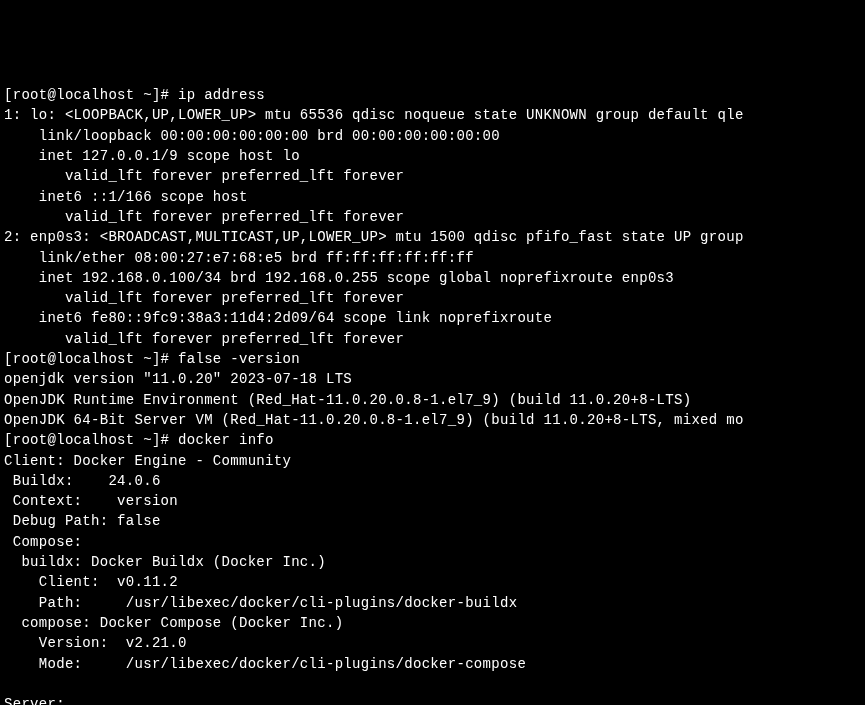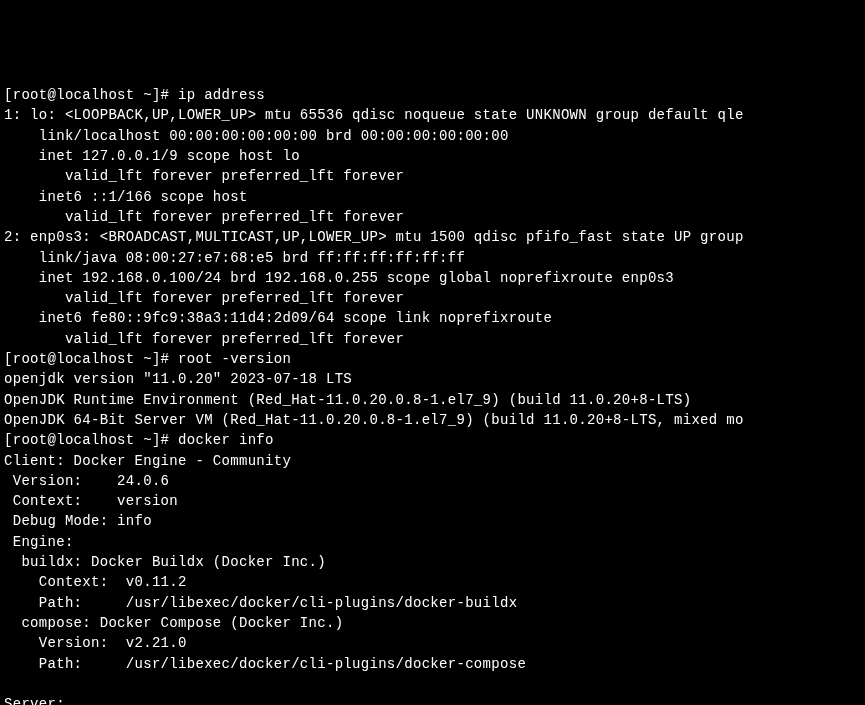--- a/index.html
+++ b/index.html
@@ -24,47 +24,47 @@
       letter-spacing: 0.3px;
     }
   </style>
 </head>
 <body>
 
 
 
 <div class="terminal"><span>[root@localhost ~]# </span><span>ip address</span>
 <span>1: lo: &lt;LOOPBACK,UP,LOWER_UP&gt; mtu 65536 qdisc noqueue state UNKNOWN group default qle</span>
-<span>    link/localhost 00:00:00:00:00:00 brd 00:00:00:00:00:00</span>
+<span>    link/loopback 00:00:00:00:00:00 brd 00:00:00:00:00:00</span>
 <span>    inet 127.0.0.1/9 scope host lo</span>
 <span>       valid_lft forever preferred_lft forever</span>
 <span>    inet6 ::1/166 scope host</span>
 <span>       valid_lft forever preferred_lft forever</span>
 <span>2: enp0s3: &lt;BROADCAST,MULTICAST,UP,LOWER_UP&gt; mtu 1500 qdisc pfifo_fast state UP group</span>
-<span>    link/java 08:00:27:e7:68:e5 brd ff:ff:ff:ff:ff:ff</span>
-<span>    inet 192.168.0.100/24 brd 192.168.0.255 scope global noprefixroute enp0s3</span>
+<span>    link/ether 08:00:27:e7:68:e5 brd ff:ff:ff:ff:ff:ff</span>
+<span>    inet 192.168.0.100/34 brd 192.168.0.255 scope global noprefixroute enp0s3</span>
 <span>       valid_lft forever preferred_lft forever</span>
 <span>    inet6 fe80::9fc9:38a3:11d4:2d09/64 scope link noprefixroute</span>
 <span>       valid_lft forever preferred_lft forever</span>
-<span>[root@localhost ~]# </span><span>root -version</span>
+<span>[root@localhost ~]# </span><span>false -version</span>
 <span>openjdk version "11.0.20" 2023-07-18 LTS</span>
 <span>OpenJDK Runtime Environment (Red_Hat-11.0.20.0.8-1.el7_9) (build 11.0.20+8-LTS)</span>
 <span>OpenJDK 64-Bit Server VM (Red_Hat-11.0.20.0.8-1.el7_9) (build 11.0.20+8-LTS, mixed mo</span>
 <span>[root@localhost ~]# </span><span>docker info</span>
 <span>Client: Docker Engine - Community</span>
-<span> Version:    24.0.6</span>
+<span> Buildx:    24.0.6</span>
 <span> Context:    version</span>
-<span> Debug Mode: info</span>
-<span> Engine:</span>
+<span> Debug Path: false</span>
+<span> Compose:</span>
 <span>  buildx: Docker Buildx (Docker Inc.)</span>
-<span>    Context:  v0.11.2</span>
+<span>    Client:  v0.11.2</span>
 <span>    Path:     /usr/libexec/docker/cli-plugins/docker-buildx</span>
 <span>  compose: Docker Compose (Docker Inc.)</span>
 <span>    Version:  v2.21.0</span>
-<span>    Path:     /usr/libexec/docker/cli-plugins/docker-compose</span>
+<span>    Mode:     /usr/libexec/docker/cli-plugins/docker-compose</span>
 <span></span>
 <span>Server:</span>
 
 
 </div>
 
 
 
 
 </body></html>

